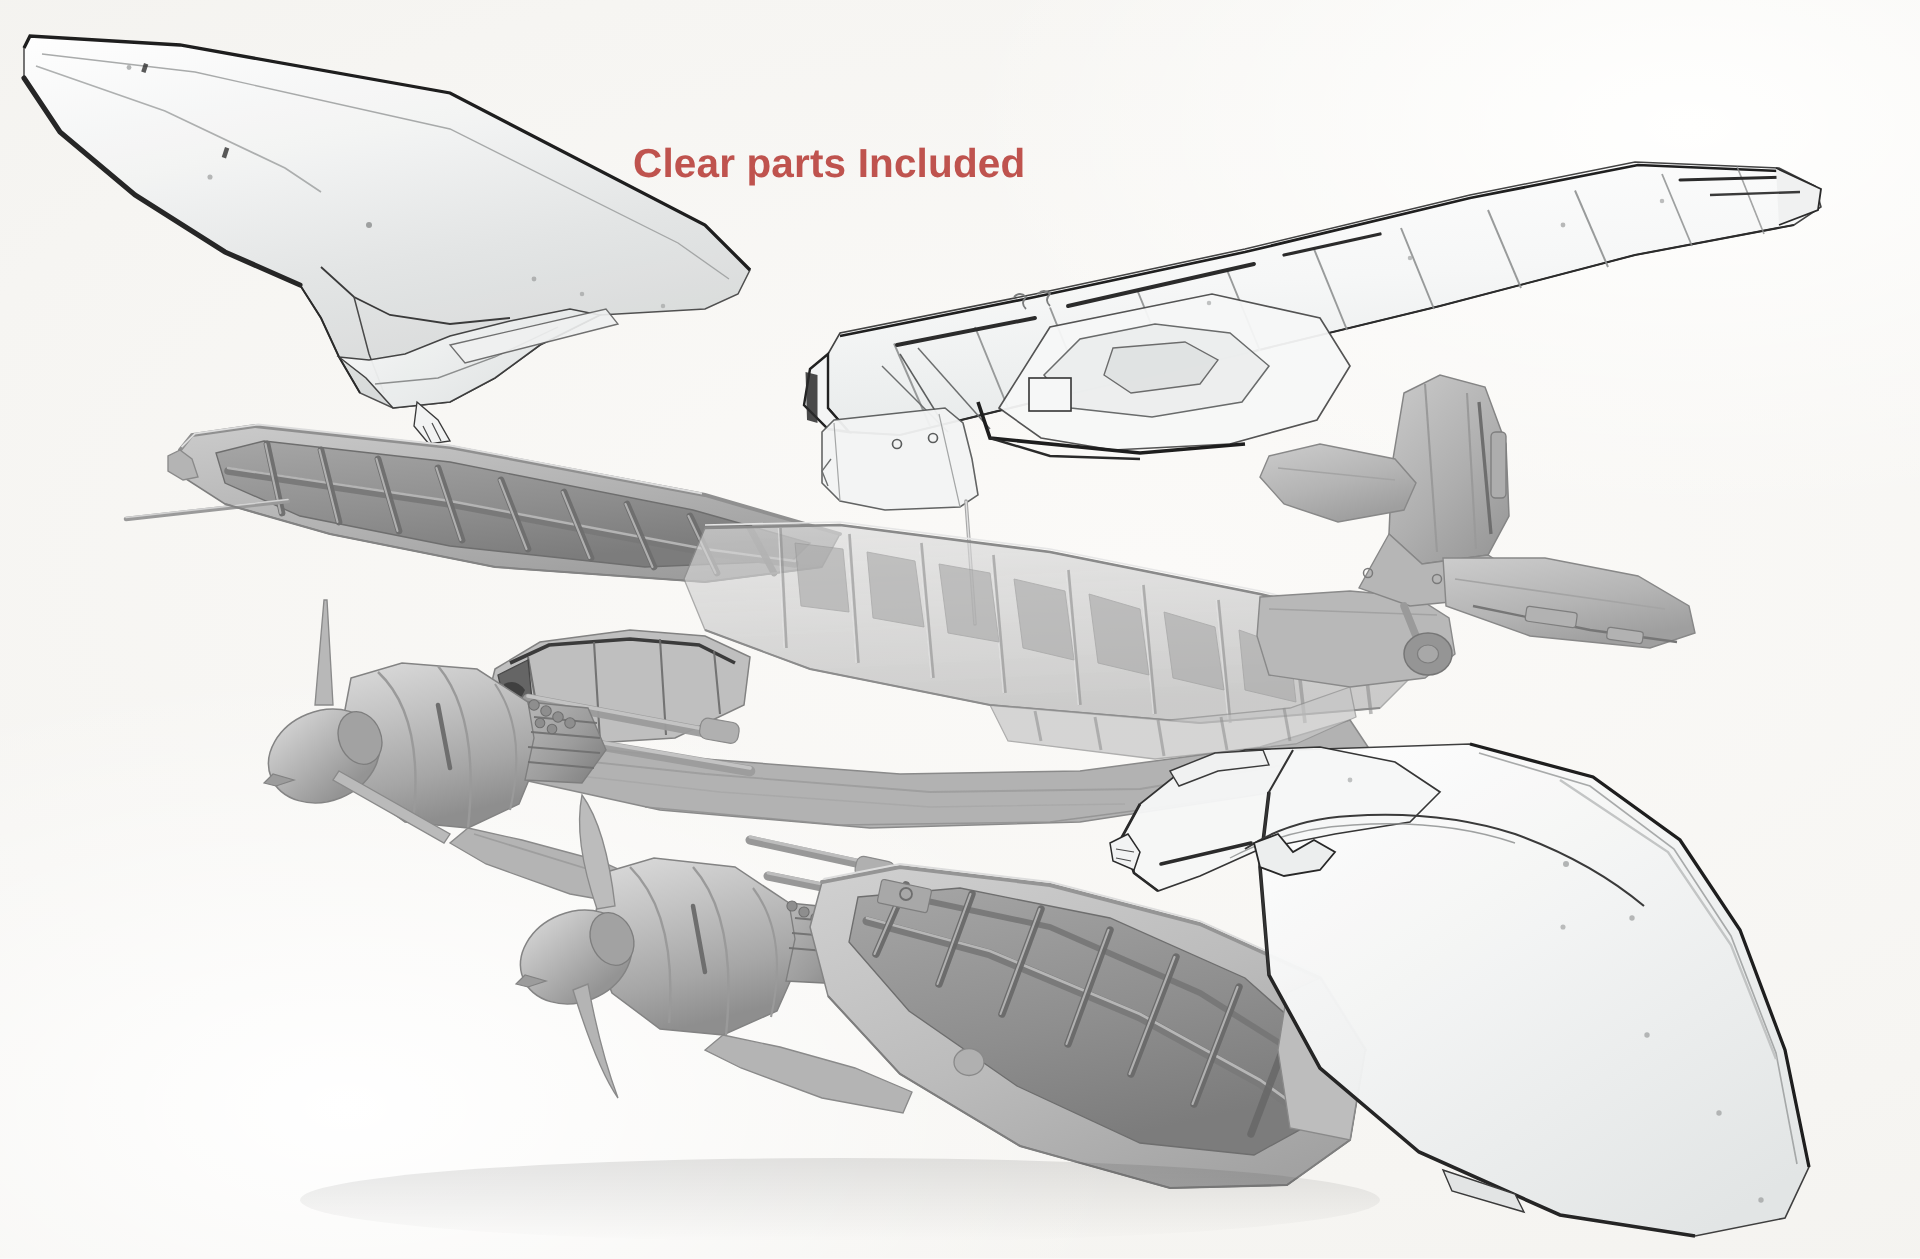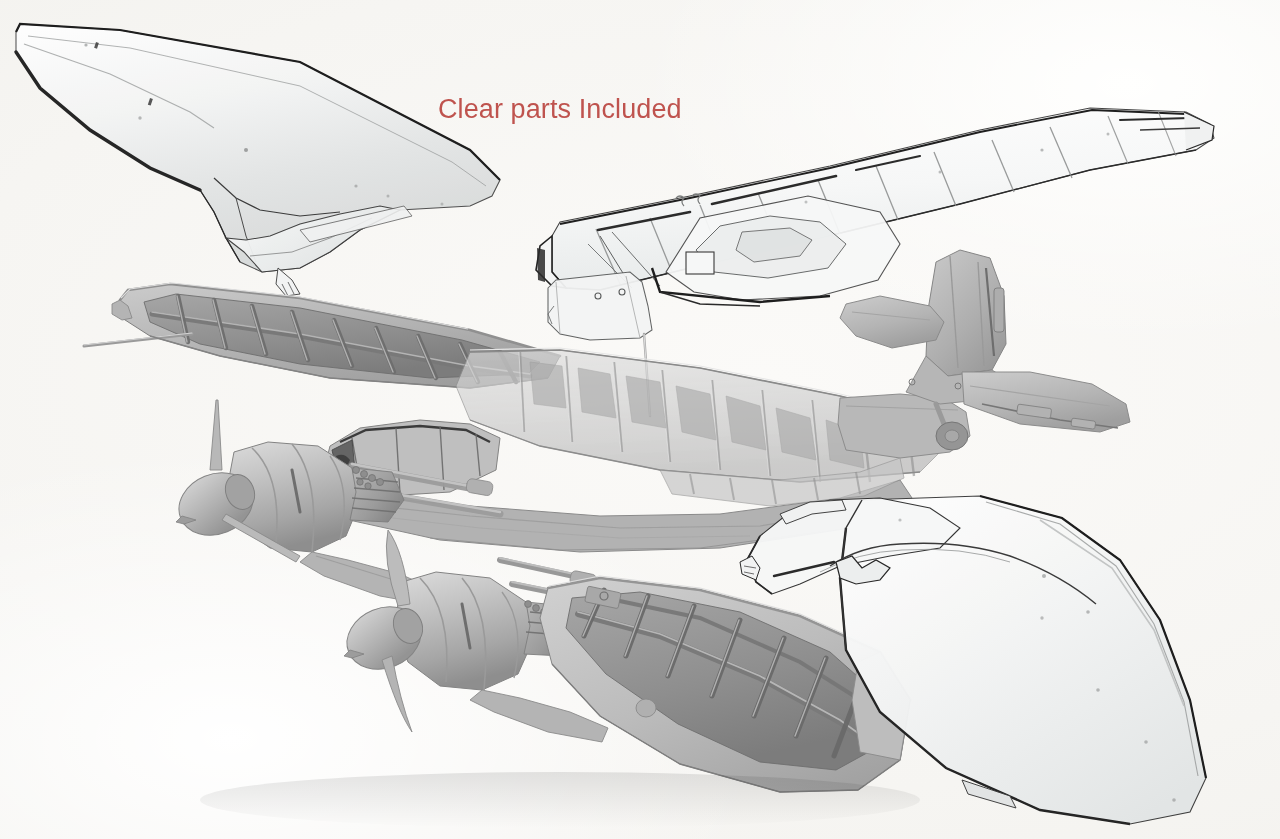--- a/index.html
+++ b/index.html
@@ -33,26 +33,25 @@
     left: 0; top: 0;
     width: 1280px;
     height: 839px;
     display: block;
   }
   #caption {
     position: absolute;
     left: 422px;
     top: 93px;
     font-size: 27px;
-    font-weight: normal;
+    font-weight: bold;
     letter-spacing: 0.1px;
     color: #bf534e;
     white-space: nowrap;
     line-height: 1.2;
-    margin-left: 16px;
   }
 </style>
 </head>
 <body>
 
 <div id="scene" style="width: 1280px; height: 839px;">
 
   <div class="bg-wash"></div>
   <div class="bg-wash2"></div>
 

